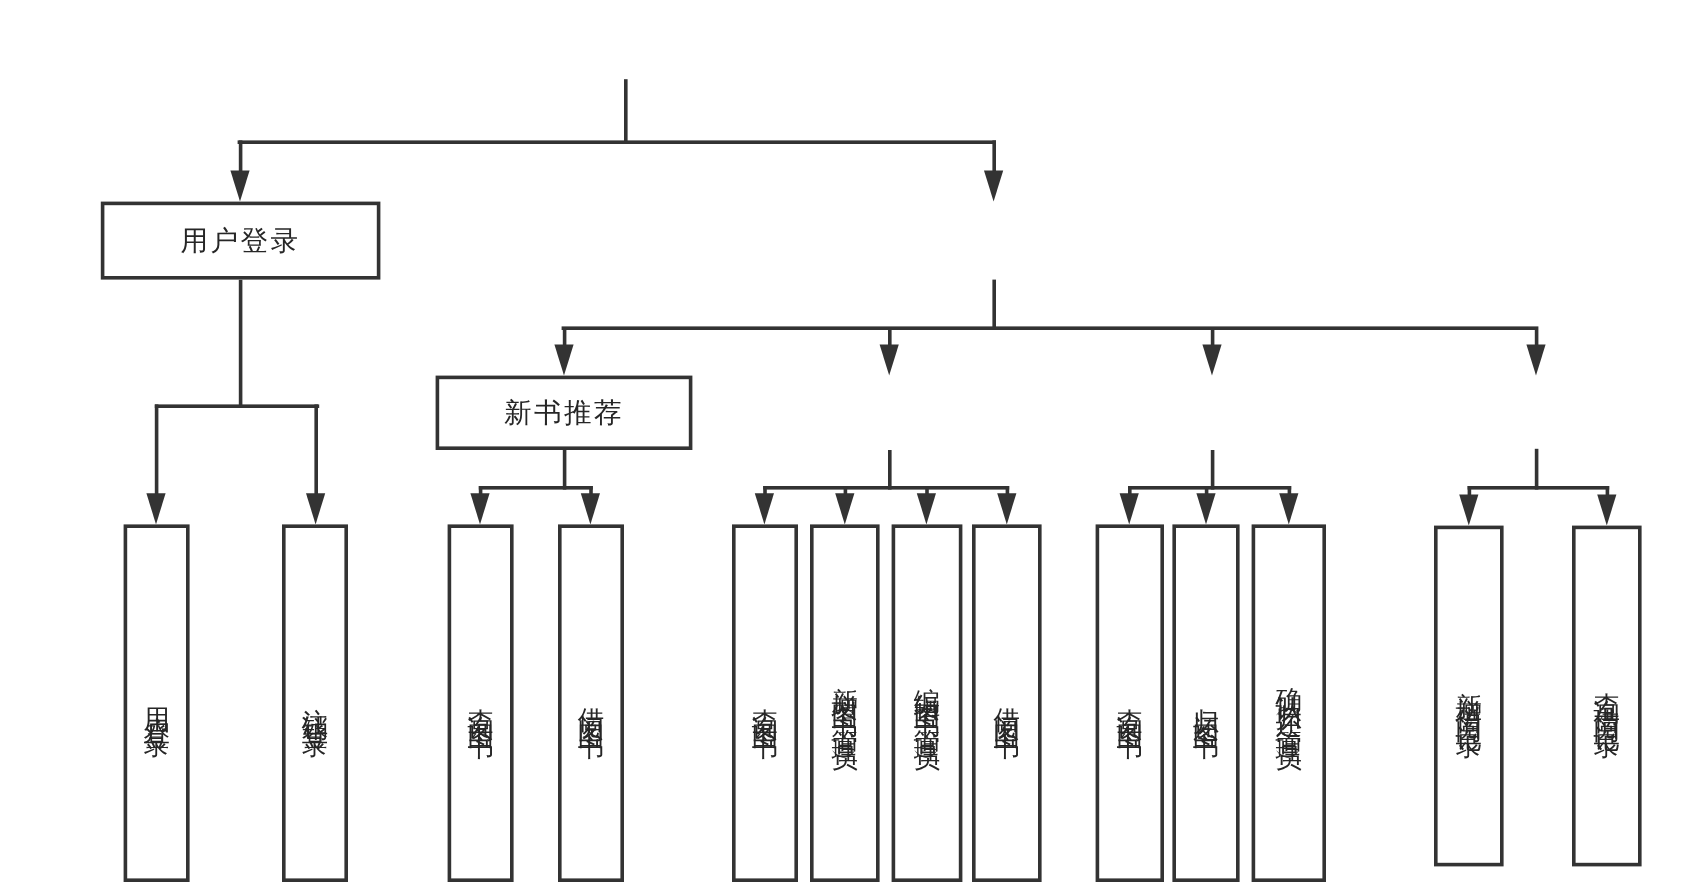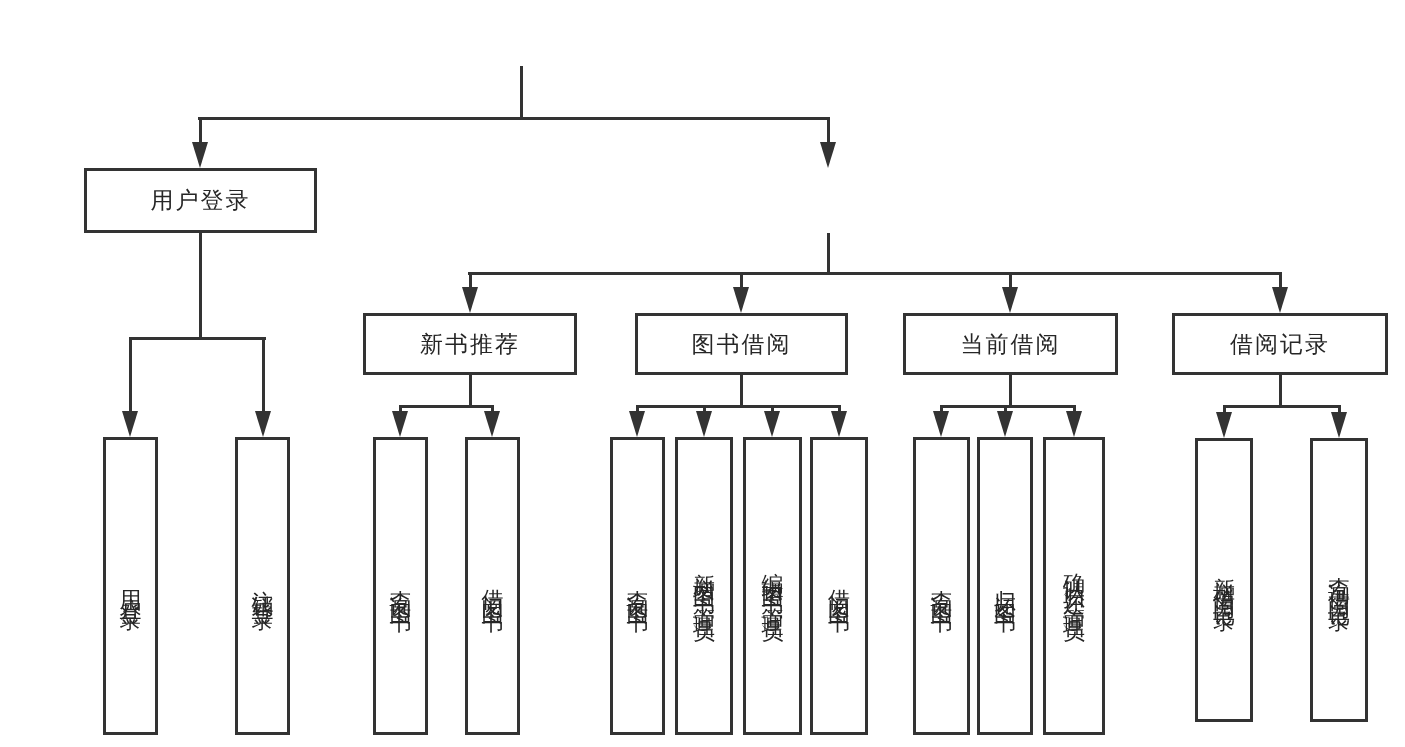--- a/index.html
+++ b/index.html
@@ -116,29 +116,20 @@
   <div class="ah" style="left:1331px;top:412px;"></div>
 
 
   <div class="node" style="left:84px;top:168px;width:233px;height:65px;">
     <span class="h-label">用户登录</span>
   </div>
 
   <div class="node" style="left:363px;top:313px;width:214px;height:62px;">
     <span class="h-label">新书推荐</span>
   </div>
-  <div class="node" style="left:635px;top:313px;width:213px;height:62px;">
-    <span class="h-label">图书借阅</span>
-  </div>
-  <div class="node" style="left:903px;top:313px;width:215px;height:62px;">
-    <span class="h-label">当前借阅</span>
-  </div>
-  <div class="node" style="left:1172px;top:313px;width:216px;height:62px;">
-    <span class="h-label">借阅记录</span>
-  </div>
 
   <div class="node" style="left:103px;top:437px;width:55px;height:298px;">
     <span class="v-label">用户登录</span>
   </div>
   <div class="node" style="left:235px;top:437px;width:55px;height:298px;">
     <span class="v-label">注销登录</span>
   </div>
 
   <div class="node" style="left:373px;top:437px;width:55px;height:298px;">
     <span class="v-label">查询图书</span>

